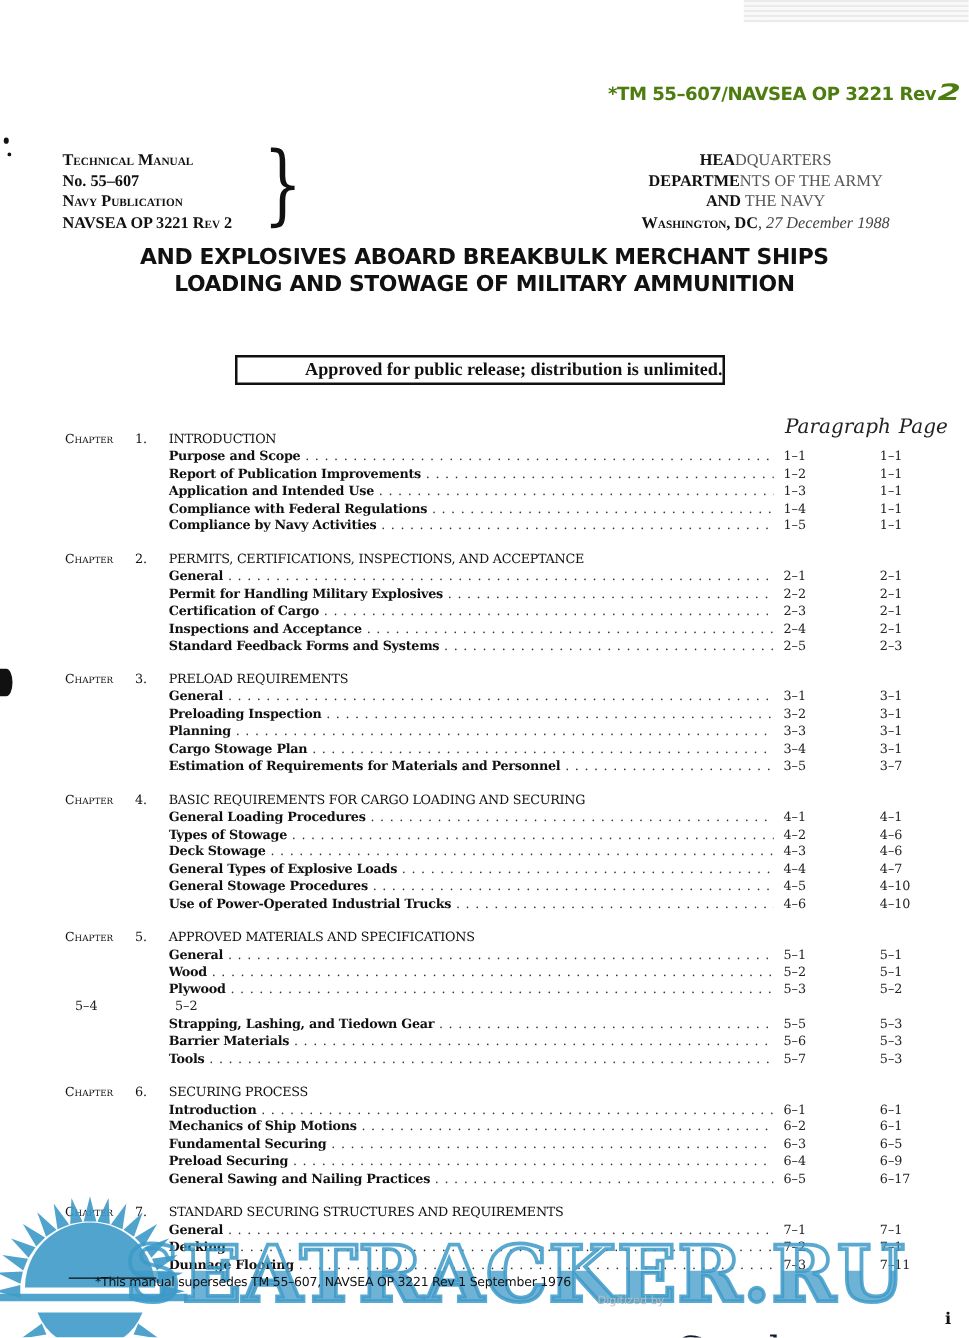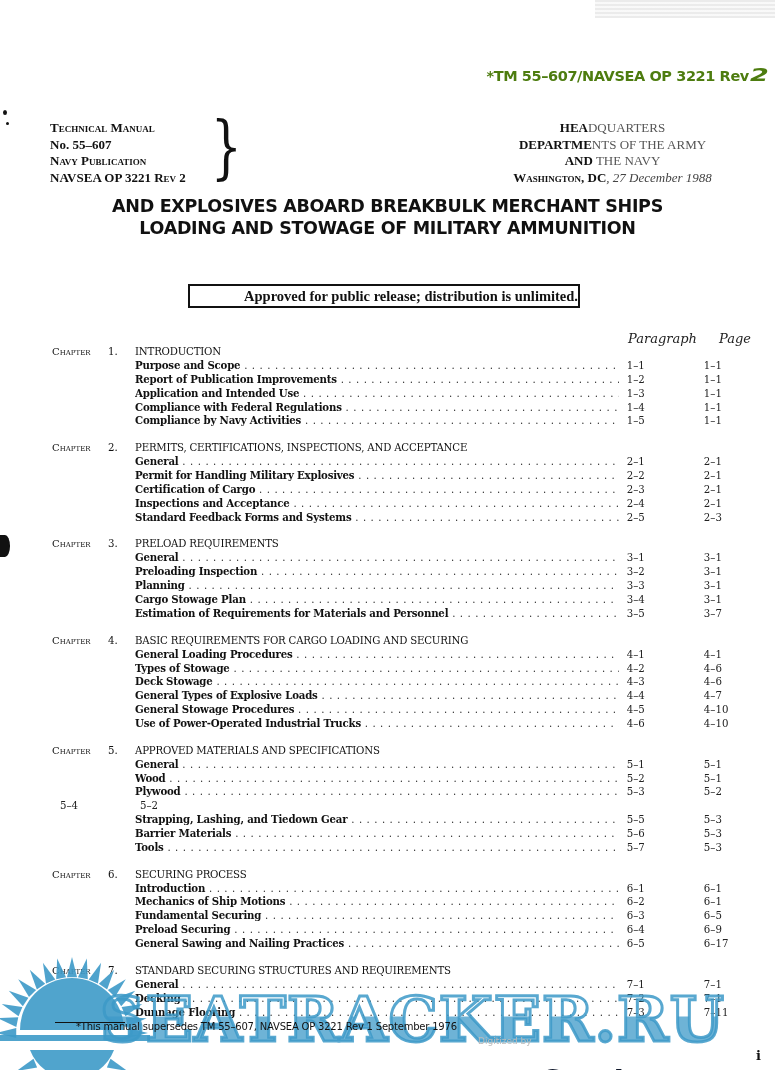--- a/index.html
+++ b/index.html
@@ -39,21 +39,21 @@
       font-family: "DejaVu Sans", sans-serif; font-weight: bold; font-size: 17.5px;
       line-height: 22px; letter-spacing: -0.3px; color: #111;
     }
     .release-box {
       position: absolute; left: 188px; top: 284px; width: 392px; height: 24px;
       border: 2px solid #111; box-sizing: border-box; text-align: right;
       font-family: "Liberation Serif", serif; font-weight: bold; font-size: 14.5px; line-height: 20px;
     }
     .col-head {
       position: absolute; top: 331px; font-family: "DejaVu Serif", serif; font-style: italic;
-      font-size: 13px; color: #222;
+      font-size: 16px; color: #222;
     }
     .toc { position: absolute; left: 52px; top: 345px; width: 700px; }
     .chapter { margin-bottom: 13px; }
     .ch-head { display: flex; height: 14px; line-height: 14px; font-size: 10.2px; font-weight: normal; font-family: "DejaVu Serif", serif; }
     .ch-label { width: 56px; font-variant: small-caps; font-size: 10px; }
     .ch-num { width: 27px; }
     .ch-title { letter-spacing: -0.2px; }
     .entry { display: flex; height: 13.85px; line-height: 13.85px; font-size: 10.2px; font-family: "DejaVu Serif", serif; }
     .entry-title { margin-left: 83px; width: 502px; white-space: nowrap; overflow: hidden; font-weight: bold; letter-spacing: -0.2px; }
     .entry-title::after { content: " . . . . . . . . . . . . . . . . . . . . . . . . . . . . . . . . . . . . . . . . . . . . . . . . . . . . . . . . . . . . . . . . . . . . . . . . . . . . . . . . . . . . . . . . . . . . . . . . . . . . . . . . . . ."; font-weight: normal; letter-spacing: 0.6px; color: #333; }

